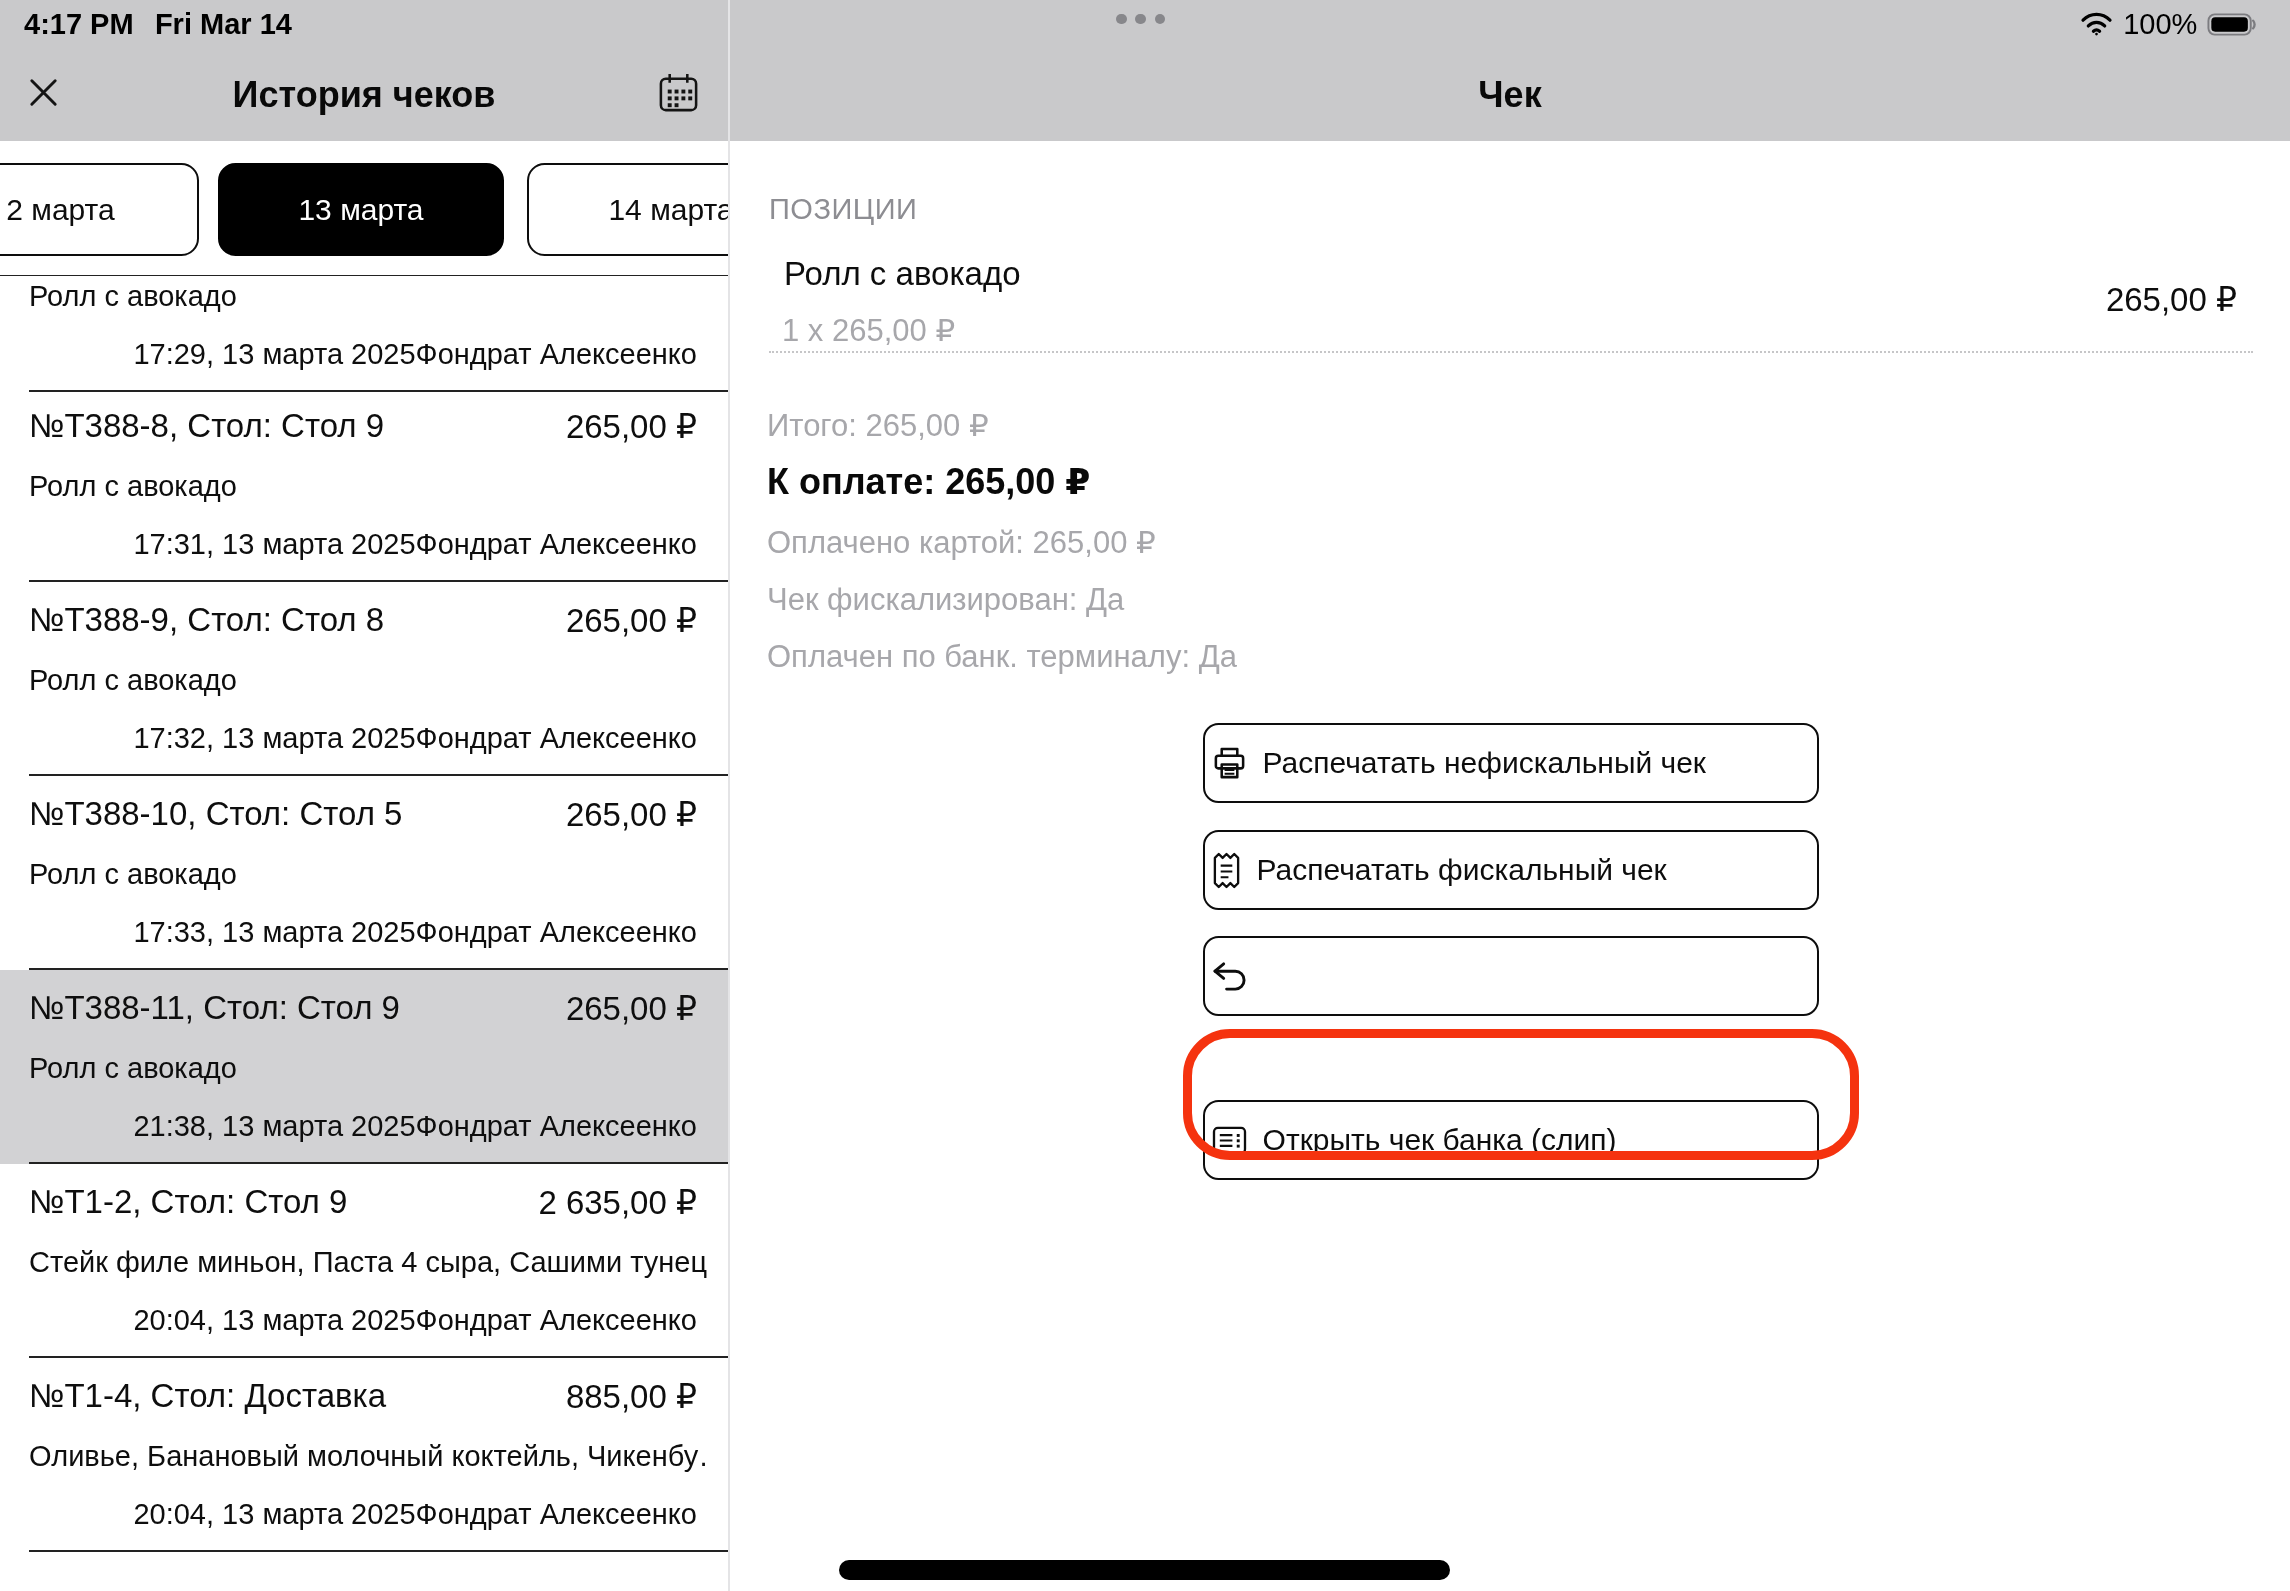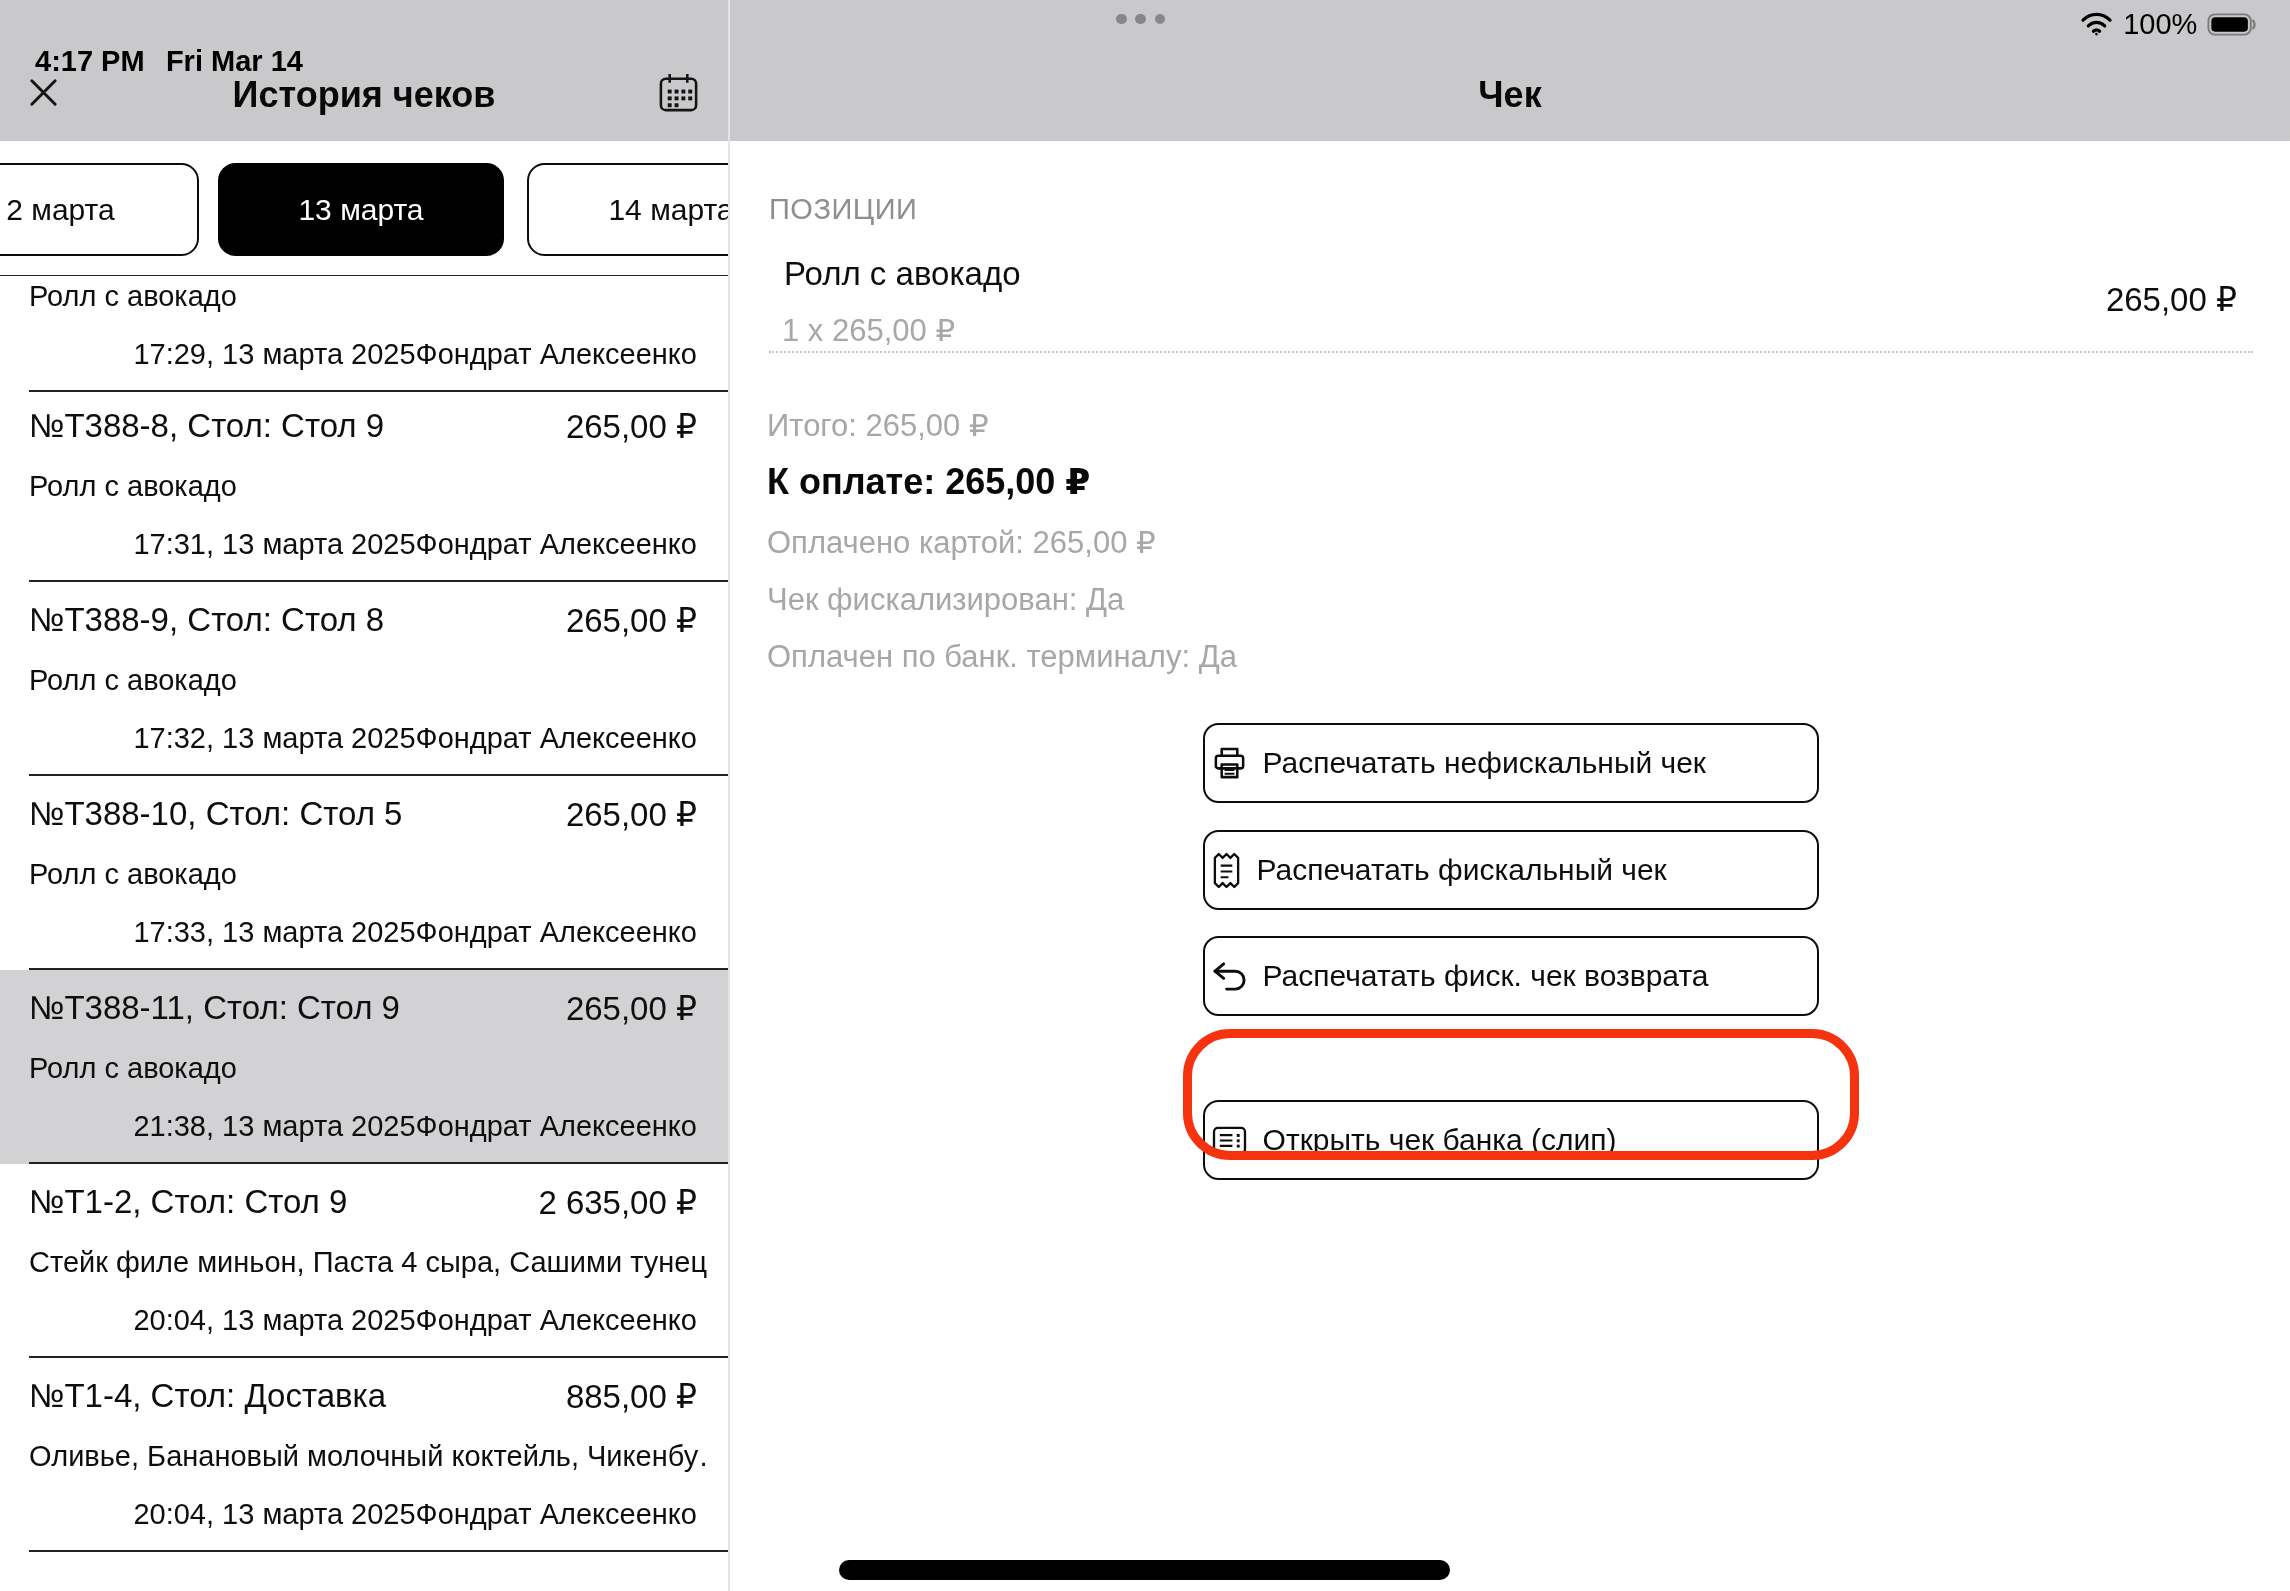--- a/index.html
+++ b/index.html
@@ -8,22 +8,22 @@
 
   
   .left{position:absolute;left:0;top:0;width:728px;height:1591px;overflow:hidden;background:#fff;}
   .right{position:absolute;left:730px;top:0;width:1560px;height:1591px;overflow:hidden;background:#fff;}
   .vsep{position:absolute;left:728px;top:0;width:1.9px;height:1591px;background:#e4e4e6;z-index:40;}
 
   
   .hdr{position:absolute;left:0;top:0;right:0;height:141px;background:#c9c9cb;}
   .hdr h1{position:absolute;left:0;right:0;top:74px;margin:0;text-align:center;
           font-size:36px;font-weight:700;color:#090909;}
-  .status-left{position:absolute;left:35px;top:7.8px;display:flex;gap:21.3px;align-items:center;
-               font-size:29px;color:#000;margin-top:37px;}
+  .status-left{position:absolute;left:24px;top:7.8px;display:flex;gap:21.3px;align-items:center;
+               font-size:29px;color:#000;}
   .status-left .t{font-weight:600;}
   .status-left .d{font-weight:700;}
   .status-right{position:absolute;right:33px;top:7.8px;display:flex;gap:9.7px;align-items:center;
                 font-size:29px;font-weight:500;color:#000;}
   .iconbtn{position:absolute;background:none;border:none;padding:0;cursor:pointer;line-height:0;}
   .close-btn{left:25px;top:74px;}
   .cal-btn{left:656px;top:70px;}
   .dots{position:absolute;left:386px;top:13.6px;display:flex;gap:8.7px;}
   .dots i{width:10.7px;height:10.7px;border-radius:50%;background:#87878b;}
 
@@ -263,21 +263,20 @@
       <span>Распечатать фискальный чек</span>
     </button>
 
     <button class="abtn b3">
       <span>
         <svg width="37" height="31" viewBox="0 0 38 32" fill="none" stroke="#0d0d0d" stroke-width="3" stroke-linecap="round" stroke-linejoin="round">
           <path d="M13 3 L4 10.5 L13 18"></path>
           <path d="M4 10.5 H25 a9 9 0 0 1 9 9 v0.5 a9 9 0 0 1 -9 9 H16"></path>
         </svg>
       </span>
-      <span>Распечатать фиск. чек возврата</span>
     </button>
 
     <button class="abtn b4">
       <span>
         <svg width="37" height="31" viewBox="0 0 38 32" fill="none" stroke="#0d0d0d" stroke-width="2.4" stroke-linejoin="round">
           <rect x="3" y="3" width="32" height="26" rx="4"></rect>
           <path d="M9 10.5 h13 M9 16 h13 M9 21.5 h13" stroke-width="2.2"></path>
           <g fill="#0d0d0d" stroke="none">
             <rect x="26.5" y="9.3" width="3" height="3"></rect>
               <rect x="26.5" y="14.8" width="3" height="3"></rect>

